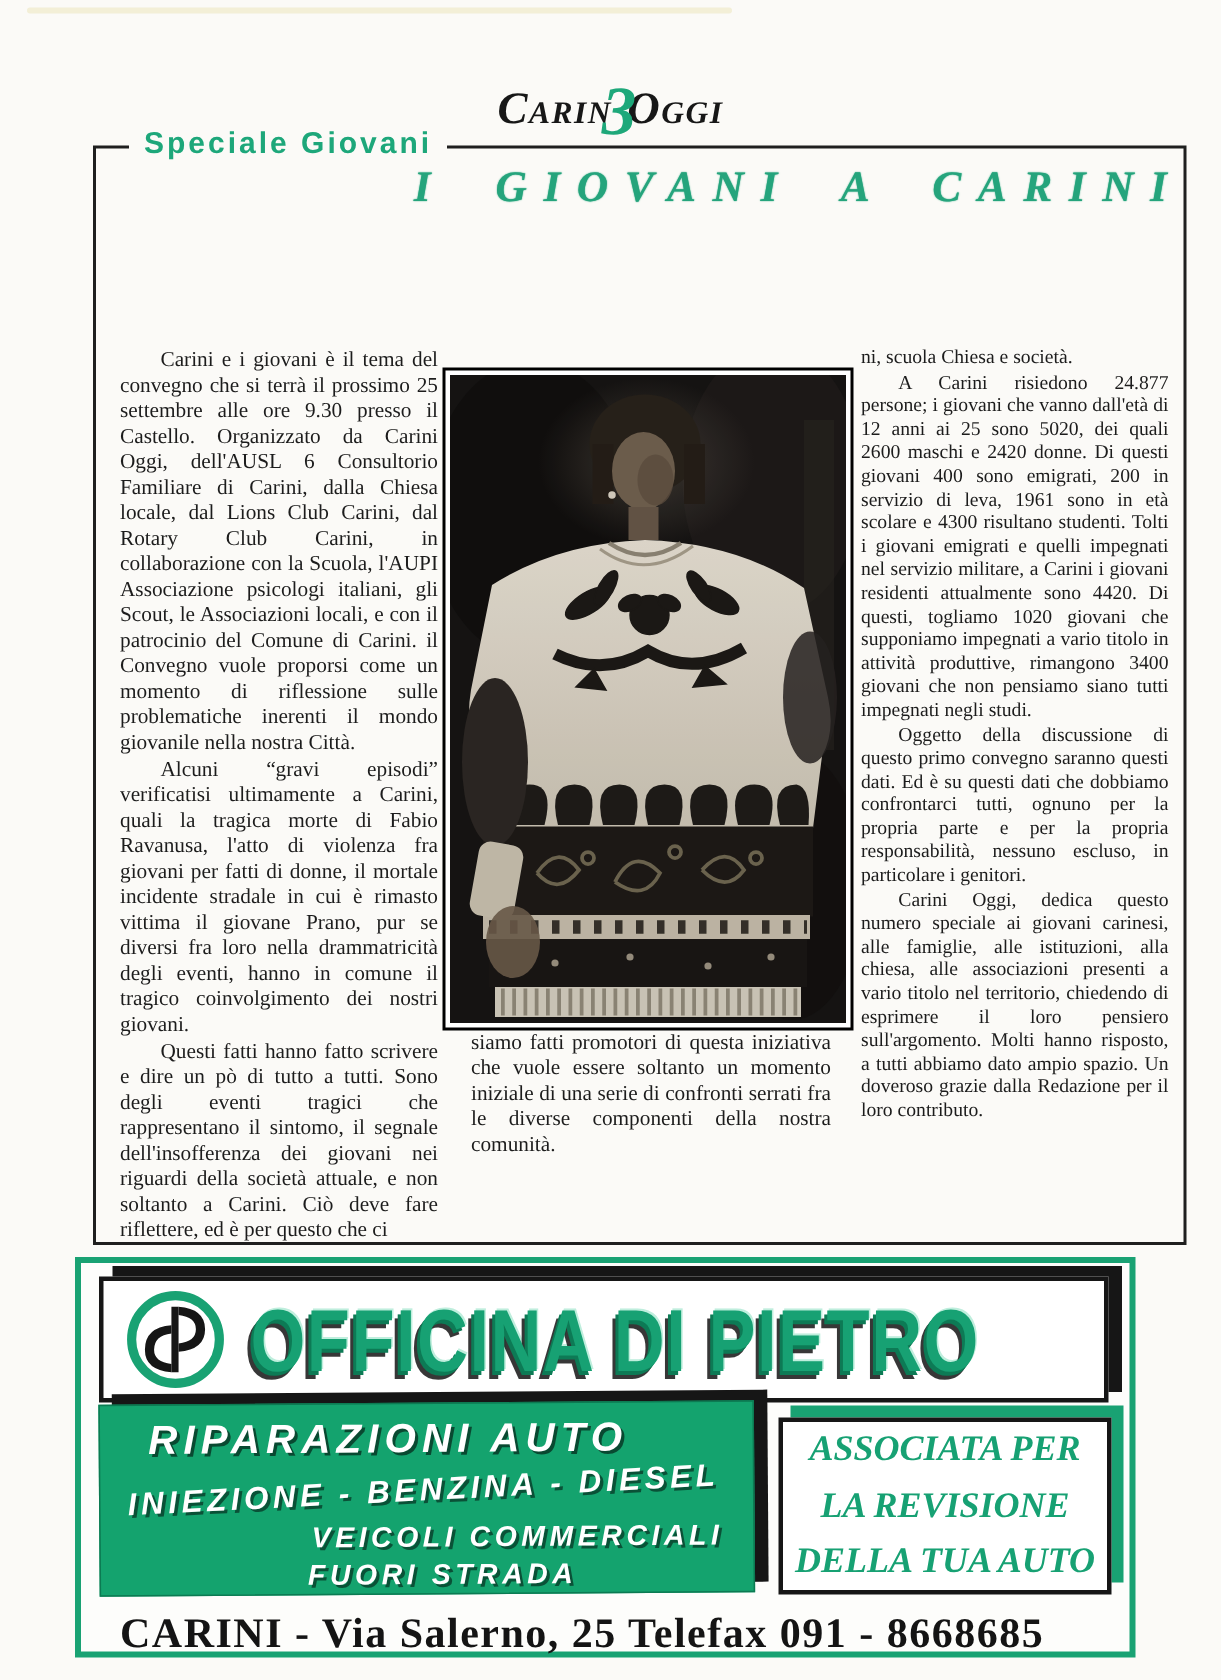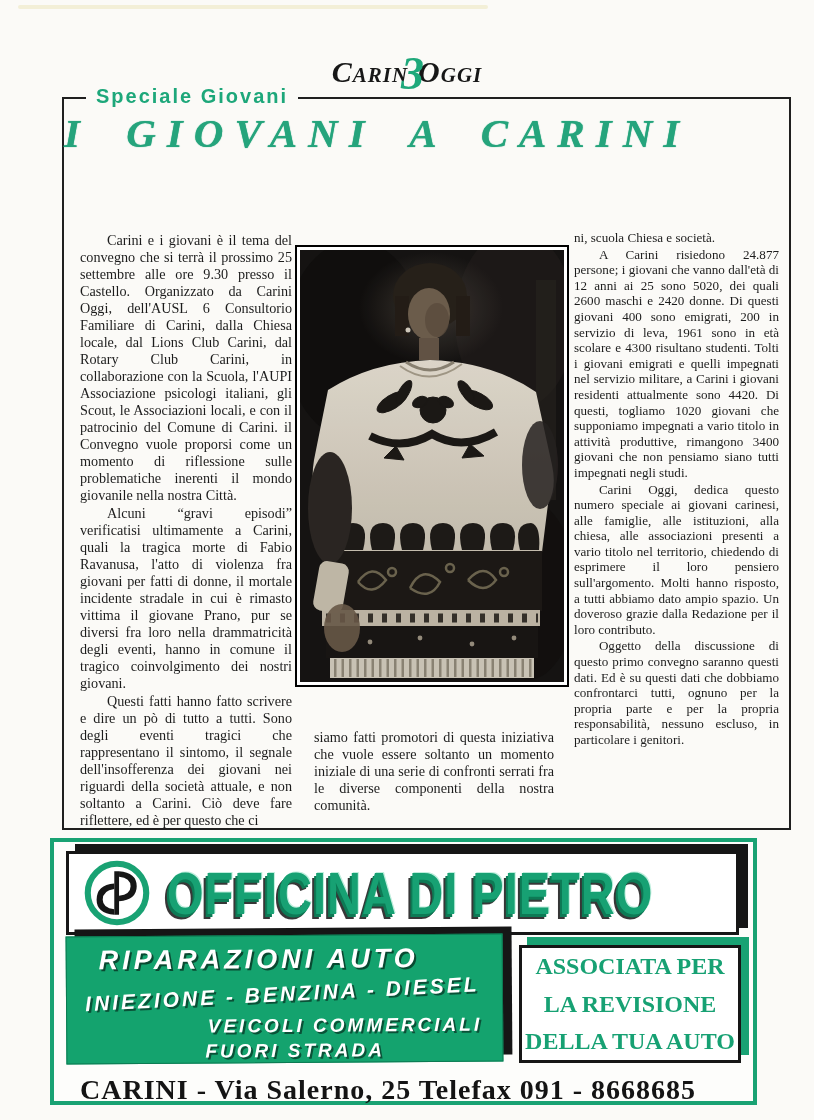--- a/index.html
+++ b/index.html
@@ -41,31 +41,31 @@
     font-weight: bold; font-size: 20px; letter-spacing: 2px;
     color: #1da77a;
   }
   .kicker-wrap { text-align: center; margin-top: 17px; }
   .kicker {
     display: inline-block;
     font-style: italic; font-size: 31px; color: #191919;
     border-bottom: 2px solid #191919; padding: 0 6px 1px 6px;
   }
   .headline {
-    text-align: left; margin-top: 10px;
-    font-size: 41px; font-weight: bold; font-style: italic;
+    text-align: right; margin-top: 10px;
+    font-size: 29px; font-weight: bold; font-style: italic;
     color: #25a47c; letter-spacing: 11px; word-spacing: 14px;
     text-shadow: 0 0 1px #25a47c;
   }
   
   .col { position: absolute; text-align: justify; }
   .col p { text-indent: 1.9em; margin: 0; }
   .col-left  { left: 16px;  top: 133px; width: 212px; font-size: 14.2px; line-height: 17px; }
   .col-right { left: 510px; top: 131px; width: 205px; font-size: 13.1px; line-height: 15.6px; }
-  .col-mid   { left: 250px; top: 588px; width: 240px; font-size: 14.2px; line-height: 17px; margin-top: 42px; }
+  .col-mid   { left: 250px; top: 588px; width: 240px; font-size: 14.2px; line-height: 17px; }
   .col-mid p + p, .col-left p + p, .col-right p + p { margin-top: 1px; }
   
   .photo-frame {
     position: absolute; left: 231px; top: 146px;
     width: 274px; height: 442px;
     background: #ffffff; border: 2px solid #000;
     padding: 3px;
   }
   .photo-frame svg { display: block; width: 264px; height: 432px; }
   
@@ -109,21 +109,21 @@
   .svc-1 { font-size: 27px; letter-spacing: 4px; text-shadow: 2px 2px 0 rgba(0,0,0,.55); margin-left: 14px; }
   .svc-2 { font-size: 21px; letter-spacing: 3px; text-shadow: 2px 2px 0 rgba(0,0,0,.5); transform: rotate(-2.5deg); margin-top: 7px; }
   .svc-3 { font-size: 19px; letter-spacing: 3px; text-shadow: 2px 2px 0 rgba(0,0,0,.5); text-align: right; margin-top: 9px; margin-right: 6px; }
   .svc-4 { font-size: 19px; letter-spacing: 3px; text-shadow: 2px 2px 0 rgba(0,0,0,.5); margin-left: 120px; margin-top: 3px; }
   .assoc-box {
     flex: 0 0 222px;
     background: #fff;
     border: 3px solid #161616;
     box-shadow: 8px -8px 0 #19a273;
     display: flex; flex-direction: column; justify-content: center; align-items: center;
-    font-weight: bold;
+    font-style: italic; font-weight: bold;
     font-size: 24px; line-height: 1.55;
     color: #17a173; text-align: center;
   }
   .ad-address {
     margin: 11px 0 0 14px;
     font-weight: bold; font-size: 28px; letter-spacing: 1px; color: #141414;
     white-space: nowrap;
   }
 </style>
 </head>
@@ -232,22 +232,22 @@
     </svg>
   </div>
 
   <div class="col col-mid">
     <p style="text-indent:0;">siamo fatti promotori di questa iniziativa che vuole essere soltanto un momento iniziale di una serie di confronti serrati fra le diverse componenti della nostra comunità.</p>
   </div>
 
   <div class="col col-right">
     <p style="text-indent:0;">ni, scuola Chiesa e società.</p>
     <p>A Carini risiedono 24.877 persone; i giovani che vanno dall'età di 12 anni ai 25 sono 5020, dei quali 2600 maschi e 2420 donne. Di questi giovani 400 sono emigrati, 200 in servizio di leva, 1961 sono in età scolare e 4300 risultano studenti. Tolti i giovani emigrati e quelli impegnati nel servizio militare, a Carini i giovani residenti attualmente sono 4420. Di questi, togliamo 1020 giovani che supponiamo impegnati a vario titolo in attività produttive, rimangono 3400 giovani che non pensiamo siano tutti impegnati negli studi.</p>
+    <p>Oggetto della discussione di questo primo convegno saranno questi dati. Ed è su questi dati che dobbiamo confrontarci tutti, ognuno per la propria parte e per la propria responsabilità, nessuno escluso, in particolare i genitori.</p>
     <p>Carini Oggi, dedica questo numero speciale ai giovani carinesi, alle famiglie, alle istituzioni, alla chiesa, alle associazioni presenti a vario titolo nel territorio, chiedendo di esprimere il loro pensiero sull'argomento. Molti hanno risposto, a tutti abbiamo dato ampio spazio. Un doveroso grazie dalla Redazione per il loro contributo.</p>
-    <p>Oggetto della discussione di questo primo convegno saranno questi dati. Ed è su questi dati che dobbiamo confrontarci tutti, ognuno per la propria parte e per la propria responsabilità, nessuno escluso, in particolare i genitori.</p>
   </div>
 </div>
 
 <div class="ad-frame">
   <div class="ad-header">
     <svg class="ad-logo" viewBox="0 0 100 100">
       <circle cx="50" cy="50" r="43" fill="#ffffff" stroke="#19a273" stroke-width="9"></circle>
       <path d="M46,18 h7 v64 h-7 z" fill="#161616"></path>
       <path d="M46,36 q-26,2 -26,24 q0,20 26,22 v-8 q-17,-2 -17,-14 q0,-14 17,-16 z" fill="#161616"></path>
       <path d="M53,18 q26,2 26,22 q0,20 -26,22 v-8 q17,-2 17,-14 q0,-12 -17,-14 z" fill="#161616"></path>

